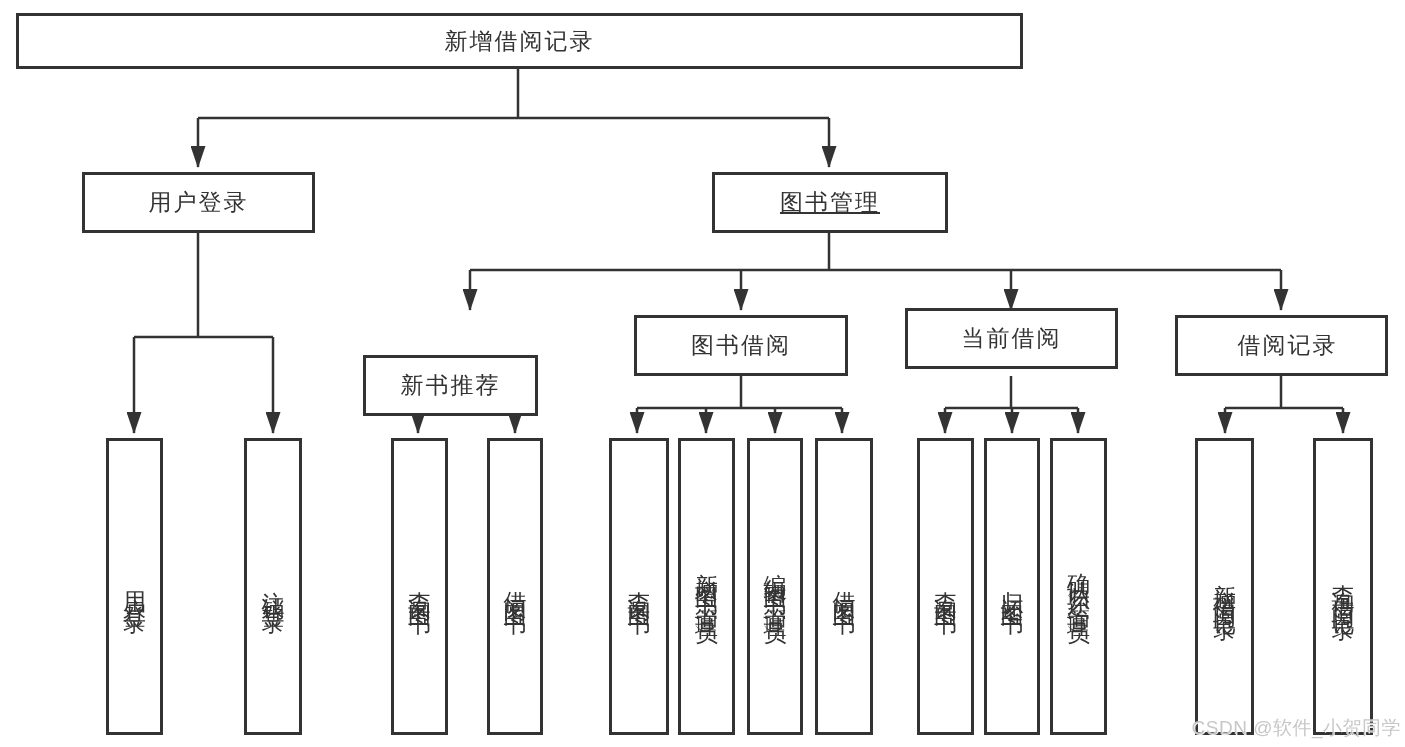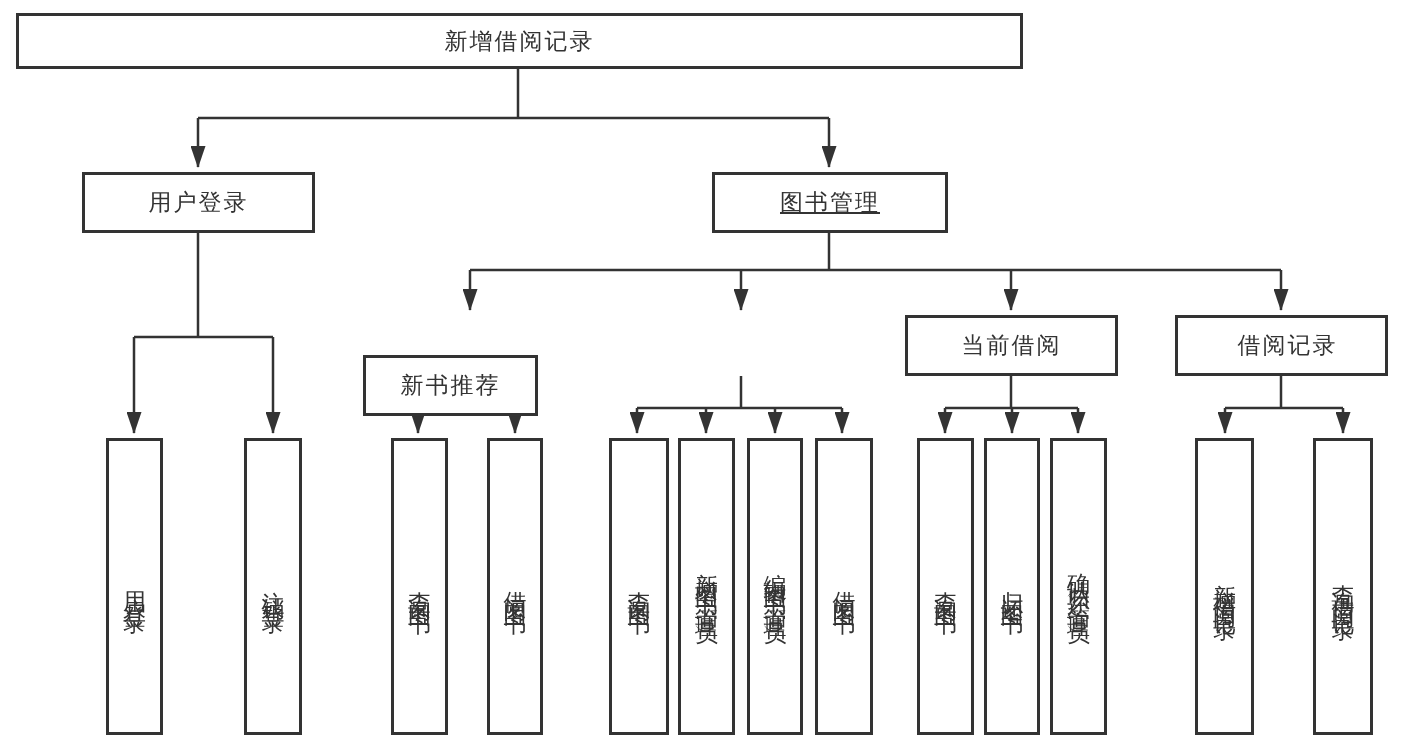--- a/index.html
+++ b/index.html
@@ -127,21 +127,24 @@
   <div class="node hbox" style="left:82px; top:172px; width:233px; height:61px;">
     <span class="label">用户登录</span>
   </div>
   <div class="node hbox" style="left:712px; top:172px; width:236px; height:61px;text-decoration:underline;">
     <span class="label">图书管理</span>
   </div>
 
   <div class="node hbox" style="left:363px; top:315px; width:175px; height:61px;margin-top:40px;">
     <span class="label">新书推荐</span>
   </div>
-  <div class="node hbox" style="left:905px; top:315px; width:213px; height:61px;">
+  <div class="node hbox" style="left:634px; top:315px; width:214px; height:61px;">
+    <span class="label">图书借阅</span>
+  </div>
+  <div class="node hbox" style="left:905px; top:308px; width:213px; height:61px;">
     <span class="label">当前借阅</span>
   </div>
   <div class="node hbox" style="left:1175px; top:315px; width:213px; height:61px;padding-left:12px;">
     <span class="label">借阅记录</span>
   </div>
 
   <div class="node vbox" style="left:106px; top:438px; width:57px; height:297px;">
     <span class="label">用户登录</span>
   </div>
   <div class="node vbox" style="left:244px; top:438px; width:58px; height:297px;">
@@ -178,14 +181,15 @@
     <span class="label">确认归还（管理员）</span>
   </div>
 
   <div class="node vbox" style="left:1195px; top:438px; width:59px; height:297px;">
     <span class="label">新增借阅记录</span>
   </div>
   <div class="node vbox" style="left:1313px; top:438px; width:60px; height:297px;">
     <span class="label">查询借阅记录</span>
   </div>
 
+  <div class="watermark">CSDN @软件_小贺同学</div>
 
 </div>
 
 </body></html>

